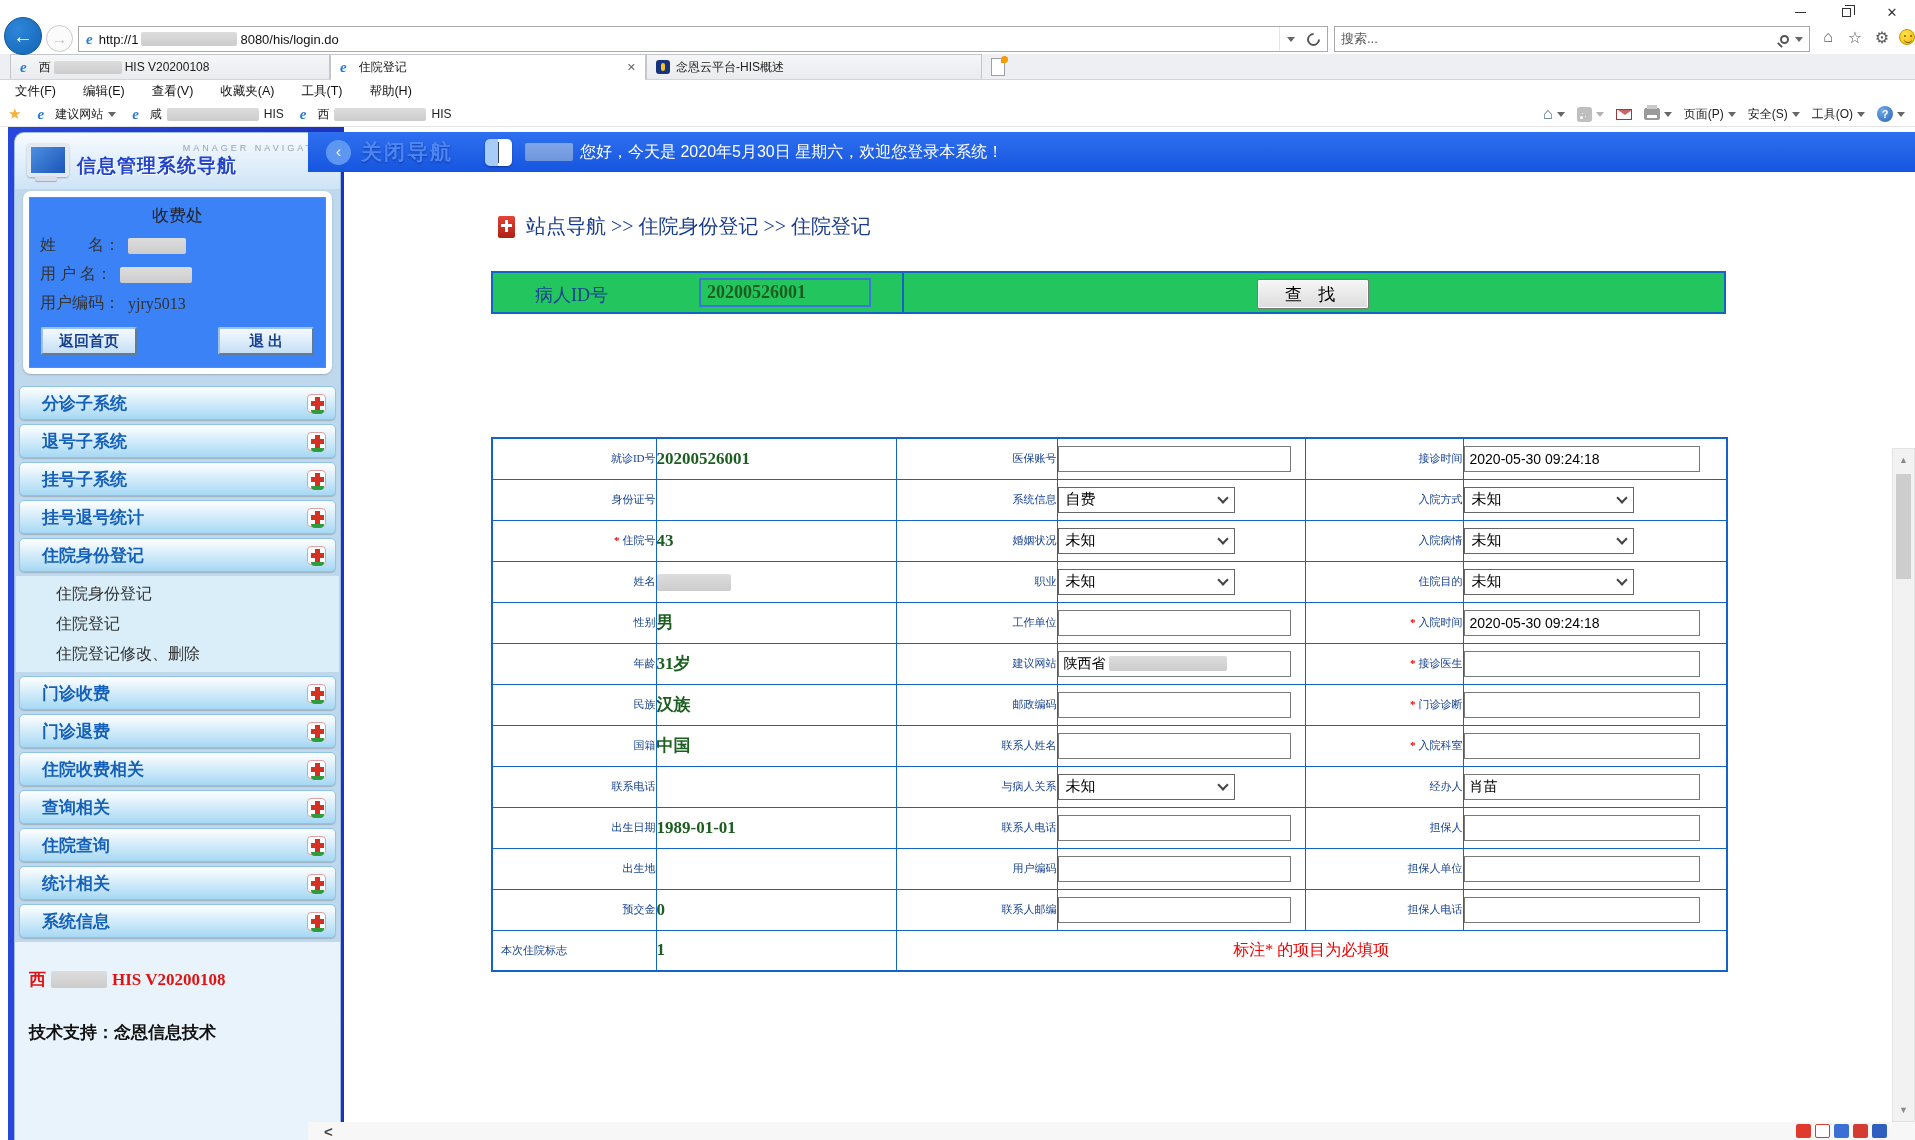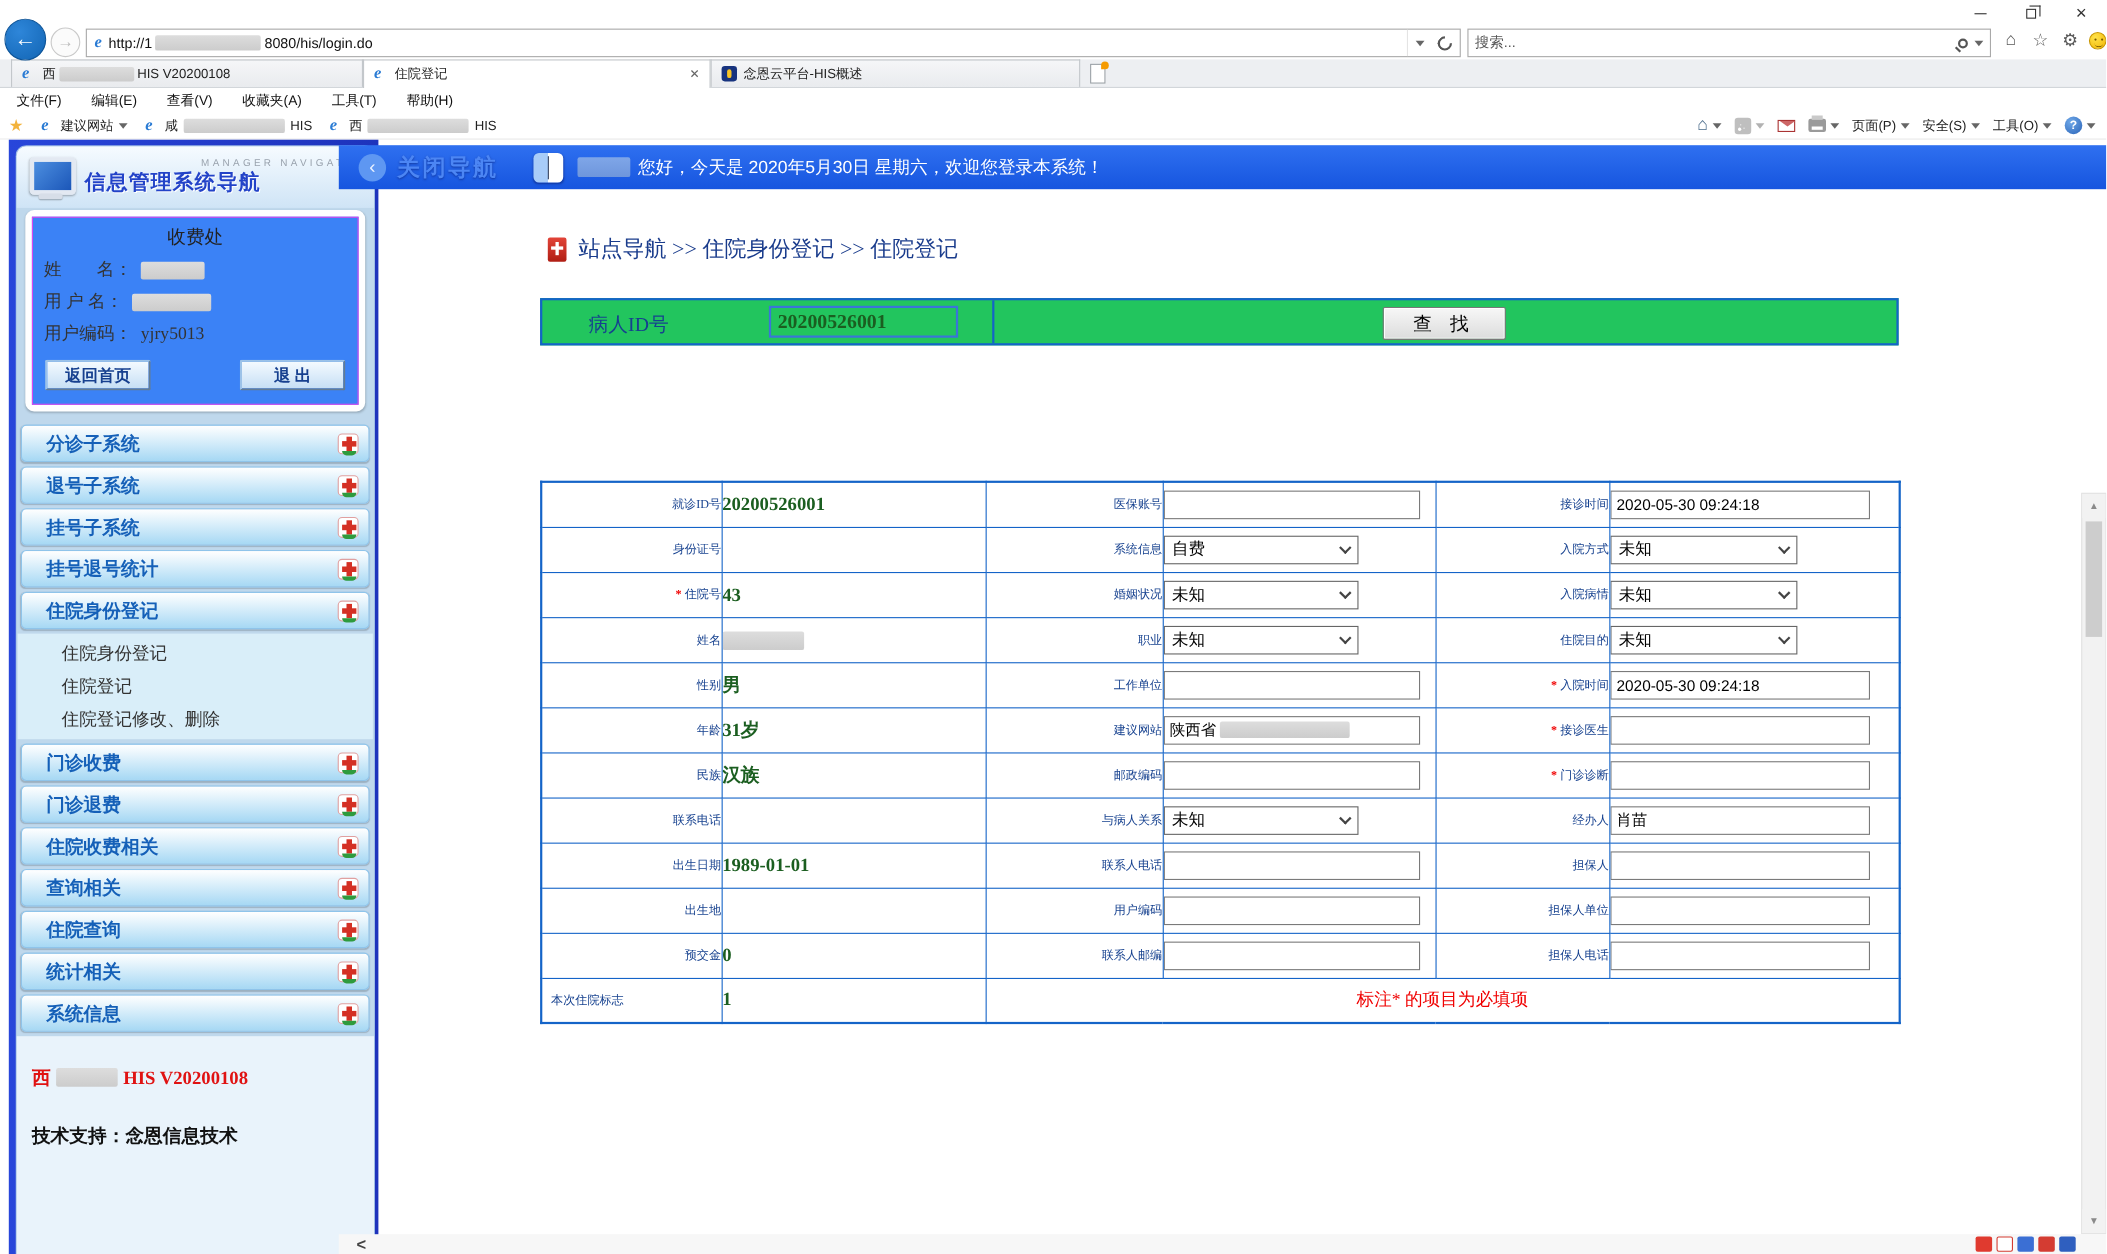--- a/index.html
+++ b/index.html
@@ -515,20 +515,32 @@
             <td class="lbl">邮政编码</td>
             <td class="fld">
               <div class="tin c2"></div>
             </td>
             <td class="lbl"><span class="req">*</span>门诊诊断</td>
             <td class="fld">
               <div class="tin c3"></div>
             </td>
           </tr>
           <tr>
+            <td class="lbl">国籍</td>
+            <td class="val">中国</td>
+            <td class="lbl">联系人姓名</td>
+            <td class="fld">
+              <div class="tin c2"></div>
+            </td>
+            <td class="lbl"><span class="req">*</span>入院科室</td>
+            <td class="fld">
+              <div class="tin c3"></div>
+            </td>
+          </tr>
+          <tr>
             <td class="lbl">联系电话</td>
             <td class="val"></td>
             <td class="lbl">与病人关系</td>
             <td class="fld">
               <div class="seld c2">
                 <span>未知</span>
                 <span class="dn"></span>
               </div>
             </td>
             <td class="lbl">经办人</td>

